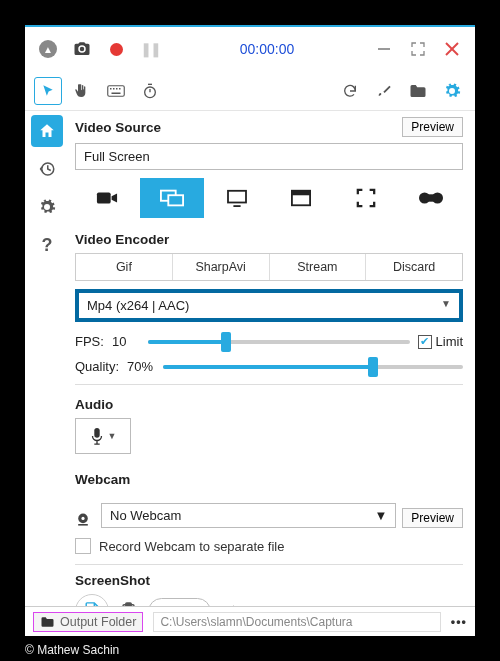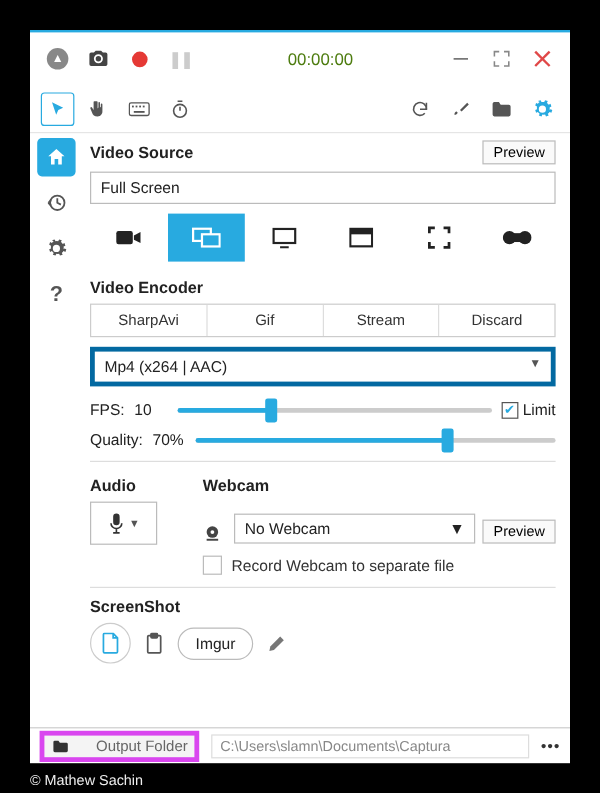--- a/index.html
+++ b/index.html
@@ -2,21 +2,21 @@
 <html><head>
 <meta charset="utf-8">
 <style>
 * { box-sizing: border-box; margin: 0; padding: 0; font-family: "Segoe UI", Tahoma, sans-serif; }
 body { background: #000; width: 500px; height: 661px; position: relative; padding: 25px; }
 .window { background: #fff; width: 450px; height: 611px; display: flex; flex-direction: column; border-top: 2px solid #28aae0; }
 
 
 .topbar { display: flex; align-items: center; height: 44px; padding: 0 6px; }
 .topbar .tb-btn { width: 34px; height: 32px; display: flex; align-items: center; justify-content: center; color: #666; }
-.topbar .time { flex: 1; text-align: center; font-size: 14px; color: #4d7c0f; }
+.topbar .time { flex: 1; text-align: center; font-size: 14px; color: #1d4ed8; }
 .topbar .min, .topbar .max { color: #777; }
 .topbar .close { color: #e04848; font-size: 18px; }
 
 .circle-up { width:18px;height:18px;border-radius:50%;background:#888;display:flex;align-items:center;justify-content:center;color:#fff;font-size:10px; }
 .dot-red { width:13px;height:13px;border-radius:50%;background:#e53935; }
 .pause-ic { color:#ccc;font-size:14px;letter-spacing:-2px; }
 
 
 .toolbar2 { display:flex;align-items:center;height:40px;padding:0 6px;border-bottom:1px solid #e5e5e5; }
 .toolbar2 .t2-btn { width:34px;height:32px;display:flex;align-items:center;justify-content:center;color:#666; }
@@ -59,40 +59,40 @@
 .slider-row .val { min-width:28px; }
 .track { flex:1;height:4px;background:#ccc;position:relative;border-radius:2px; }
 .track .fill { position:absolute;left:0;top:0;height:100%;background:#28aae0;border-radius:2px; }
 .track .thumb { position:absolute;top:50%;width:10px;height:20px;background:#28aae0;transform:translate(-50%,-50%);border-radius:2px; }
 .chk { display:flex;align-items:center;gap:4px;font-size:13px; }
 .chk .box { width:14px;height:14px;border:1px solid #555;display:flex;align-items:center;justify-content:center;font-size:11px;color:#28aae0; }
 
 .hr { border:none;border-top:1px solid #ddd;margin:10px 0 8px; }
 
 
-.aw-row { display:flex;gap:14px; }
+.aw-row { display:flex;gap:14px;flex-direction:column; }
 .aw-row .col-a { width:80px; }
 .aw-row .col-w { flex:1; }
 .audio-btn { border:1px solid #bbb;width:56px;height:36px;display:flex;align-items:center;justify-content:center;gap:4px;margin-top:6px; }
 .audio-btn .car { font-size:9px;color:#555; }
 .wc-line { display:flex;align-items:flex-end;gap:6px;margin-top:16px; }
 .wc-ic { width:20px;text-align:center;color:#444; }
 .wc-select { flex:1;border:1px solid #bbb;padding:4px 8px;display:flex;justify-content:space-between;align-items:center;font-size:13px; }
 .wc-chk { display:flex;align-items:center;gap:8px;margin-top:10px;font-size:13px;color:#333; }
 .wc-chk .box { width:16px;height:16px;border:1px solid #bbb; }
 
 
 .ss-row { display:flex;align-items:center;gap:12px;margin-top:6px; }
 .ss-cir { width:34px;height:34px;border:1px solid #ccc;border-radius:50%;display:flex;align-items:center;justify-content:center;color:#28aae0; }
 .ss-ic { color:#555; }
 .pill { border:1px solid #bbb;border-radius:16px;padding:5px 14px;font-size:13px; }
 
 
 .footer { height:30px;border-top:1px solid #ccc;display:flex;align-items:center;font-size:12.5px;padding:0 8px;gap:10px; }
-.footer .of-btn { background:#f4f4f4;border:4px solid #d946ef;padding:2px 6px;display:flex;align-items:center;gap:22px; }
+.footer .of-btn { background:#f4f4f4;border:1px solid #d946ef;padding:2px 6px;display:flex;align-items:center;gap:5px; }
 .footer .of-lbl { color:#666; }
 .footer .path { flex:1;color:#888;border:1px solid #ddd;padding:2px 6px;font-size:12px; }
 .footer .dots { color:#333;font-weight:bold;letter-spacing:1px; }
 
 .credit { position:absolute;left:25px;bottom:4px;color:#eee;font-size:12px; }
 
 svg { display:block; }
 </style>
 </head>
 <body>
@@ -257,22 +257,22 @@
             <svg width="24" height="14" viewBox="0 0 26 14" fill="currentColor">
               <circle cx="6" cy="7" r="6"></circle>
               <circle cx="20" cy="7" r="6"></circle>
               <rect x="6" y="3" width="14" height="8"></rect>
             </svg>
           </div>
       </div>
 
       <div class="h2">Video Encoder</div>
       <div class="enc-tabs">
+        <div class="etab">Gif</div>
         <div class="etab">SharpAvi</div>
-        <div class="etab">Gif</div>
         <div class="etab">Stream</div>
         <div class="etab">Discard</div>
       </div>
 
       <div class="dd">
         <span>Mp4 (x264 | AAC)</span>
         <span class="caret">▼</span>
       </div>
 
       <div class="slider-row">

